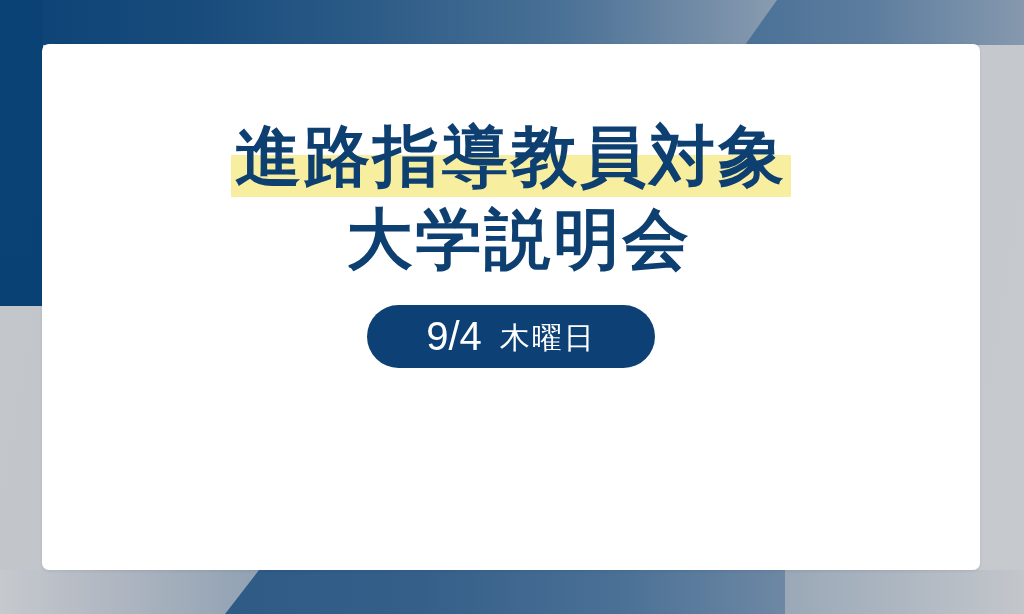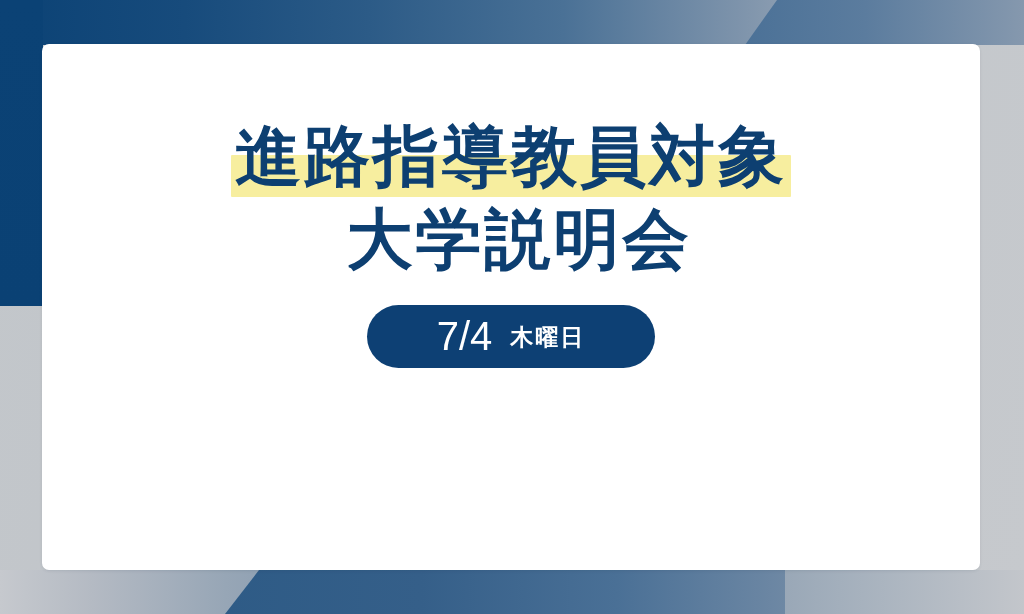--- a/index.html
+++ b/index.html
@@ -172,22 +172,22 @@
 
   .date-pill .date-num {
     font-size: 40px;
     font-weight: 400;
     letter-spacing: 0px;
     line-height: 1;
     font-family: "Liberation Sans", sans-serif;
   }
 
   .date-pill .date-dow {
-    font-size: 23px;
-    font-weight: 700;
+    font-size: 30px;
+    font-weight: 400;
     letter-spacing: 2px;
     line-height: 1;
     font-family: "DejaVu Sans", "Liberation Sans", sans-serif;
     padding-top: 3px;
     text-align: right;
   }
 
   
   .time-row {
     margin-top: 26px;
@@ -222,20 +222,20 @@
     <div class="headline-block">
       <div class="headline-line1-wrap">
         <span class="marker"></span>
         <span class="headline-line1">進路指導教員対象</span>
       </div>
       <div class="headline-line2">大学説明会</div>
     </div>
 
     <div class="pill-row">
       <div class="date-pill">
-        <span class="date-num">7/4</span>
+        <span class="date-num">9/4</span>
         <span class="date-dow">木曜日</span>
       </div>
     </div>
 
 
   </div>
 </div>
 
 </body></html>

